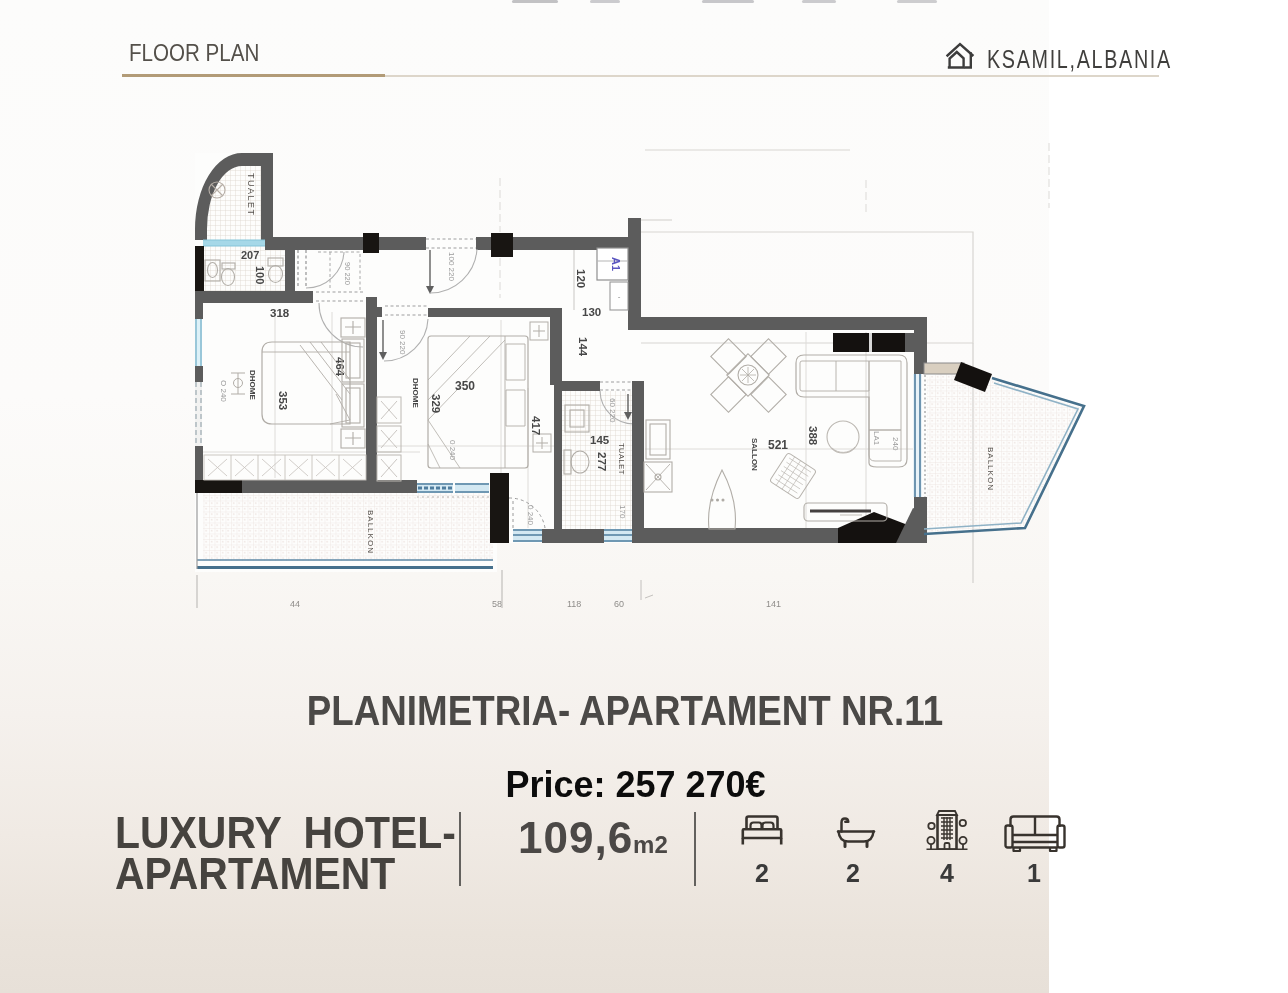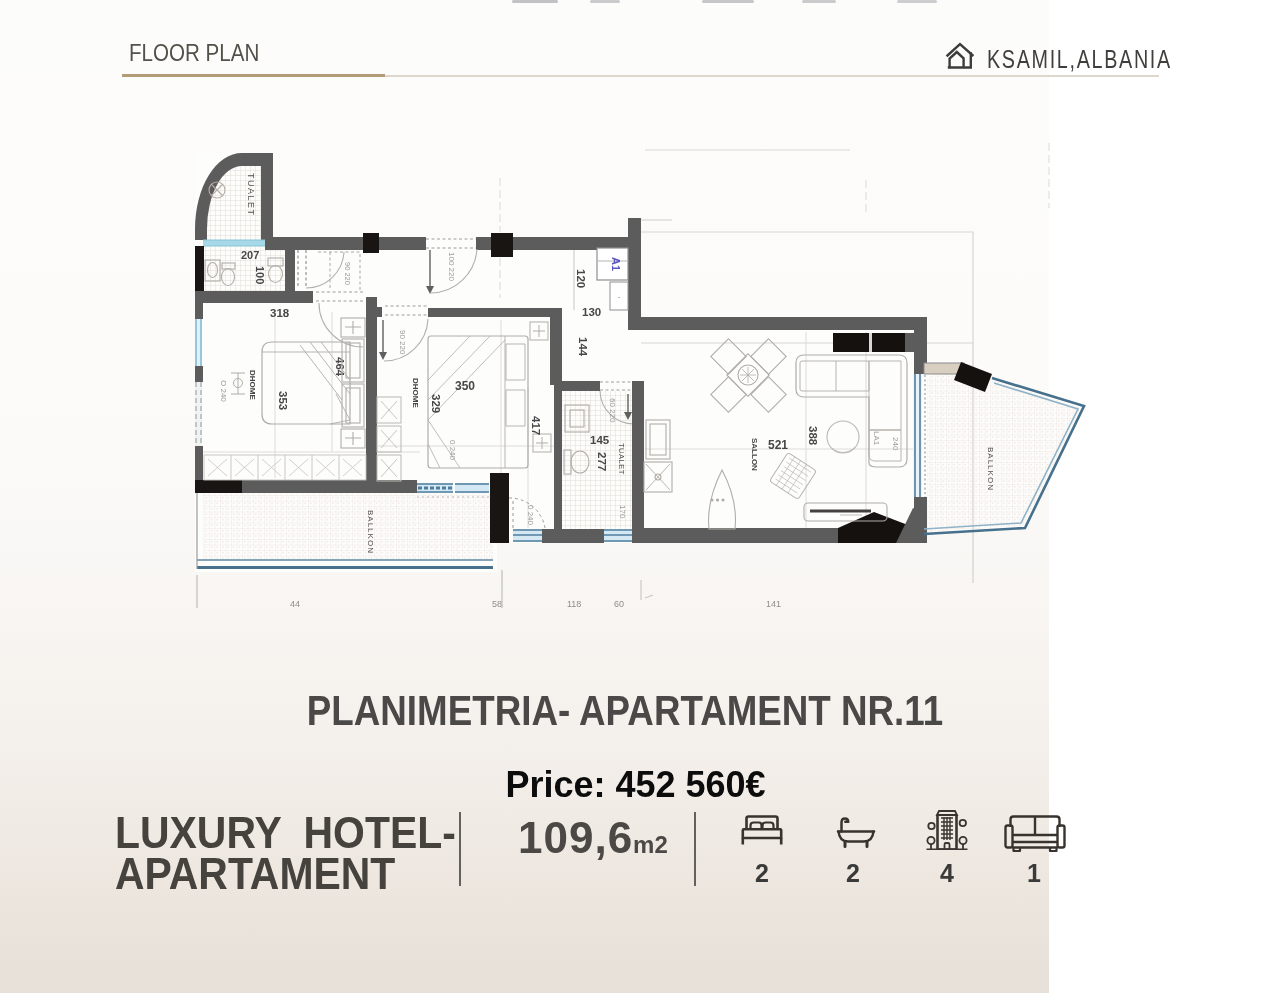--- a/index.html
+++ b/index.html
@@ -563,21 +563,21 @@
 
 <g stroke="#b5b3b0" stroke-width="1" fill="none">
 <path d="M197,575 V608"></path>
         <path d="M502,570 V608"></path>
         <path d="M641,580 V600 M645,598 l8,-3" stroke-width="0.8"></path>
       </g>
 </svg>
 
 <div class="abs" style="left:0;top:687px;width:1250px;text-align:center;font-size:42px;font-weight:bold;color:#4b4947;transform:scaleX(0.875);transform-origin:center top;">PLANIMETRIA- APARTAMENT NR.11</div>
 
-<div class="abs" style="left:0;top:764px;width:1271px;text-align:center;font-size:36px;font-weight:bold;color:#0c0c0c;">Price: 452 560€</div>
+<div class="abs" style="left:0;top:764px;width:1271px;text-align:center;font-size:36px;font-weight:bold;color:#0c0c0c;">Price: 257 270€</div>
 
 <div class="abs" style="left:115px;top:812px;font-size:44px;font-weight:bold;color:#46433f;letter-spacing:0px;line-height:41px;word-spacing:12px;transform:scaleX(0.93);transform-origin:left top;">LUXURY HOTEL-<br>APARTAMENT</div>
 
 <div class="abs" style="left:459px;top:812px;width:2px;height:74px;background:#63615e;"></div>
 
 <div class="abs" style="left:518px;top:813px;font-size:44px;font-weight:bold;color:#4b4846;letter-spacing:1px;">109,6<span style="font-size:24px;letter-spacing:0;">m2</span></div>
 
 <div class="abs" style="left:694px;top:812px;width:2px;height:74px;background:#63615e;"></div>
 
 <svg class="abs" style="left:741px;top:812px;" width="42" height="36" viewBox="0 0 42 36">

